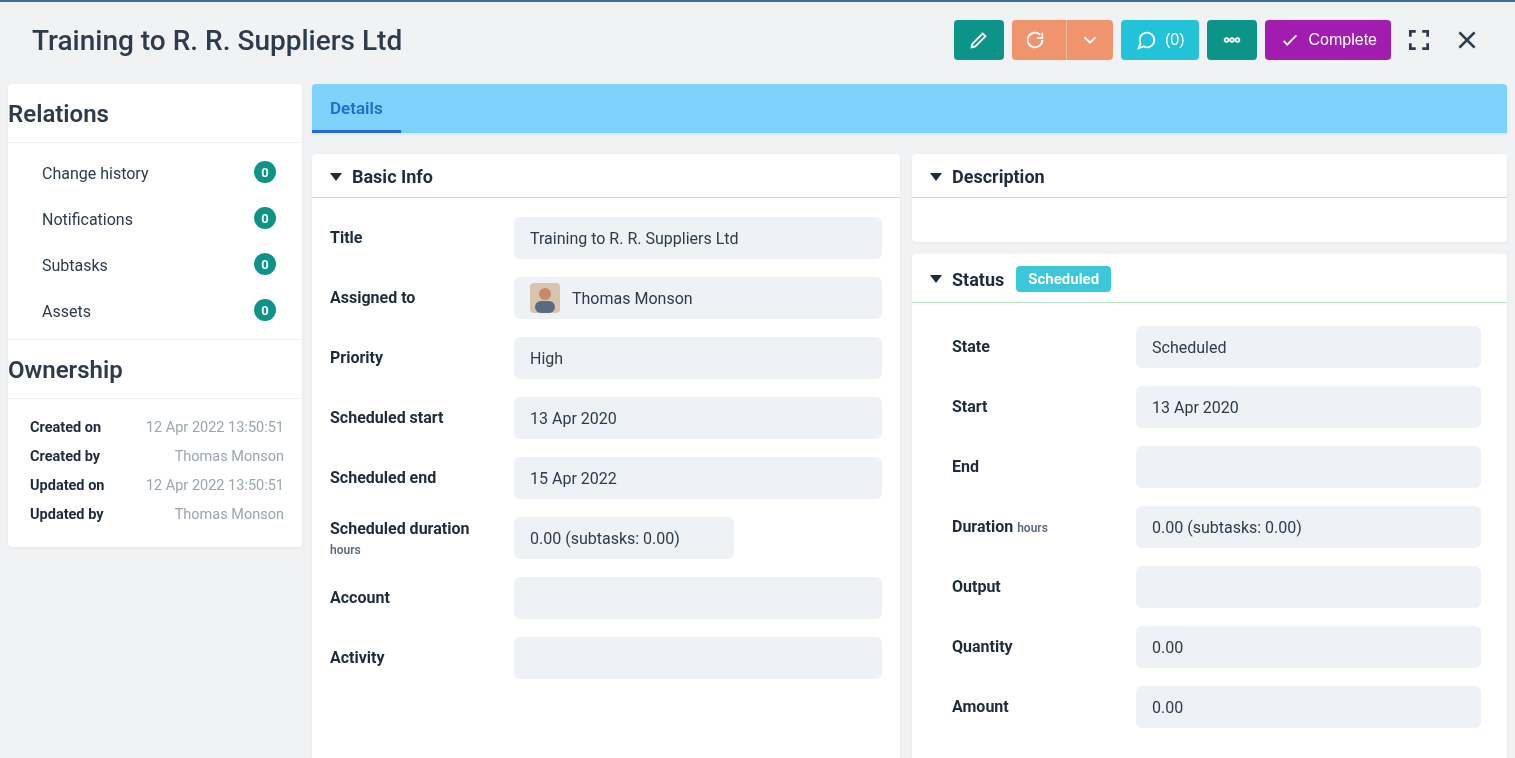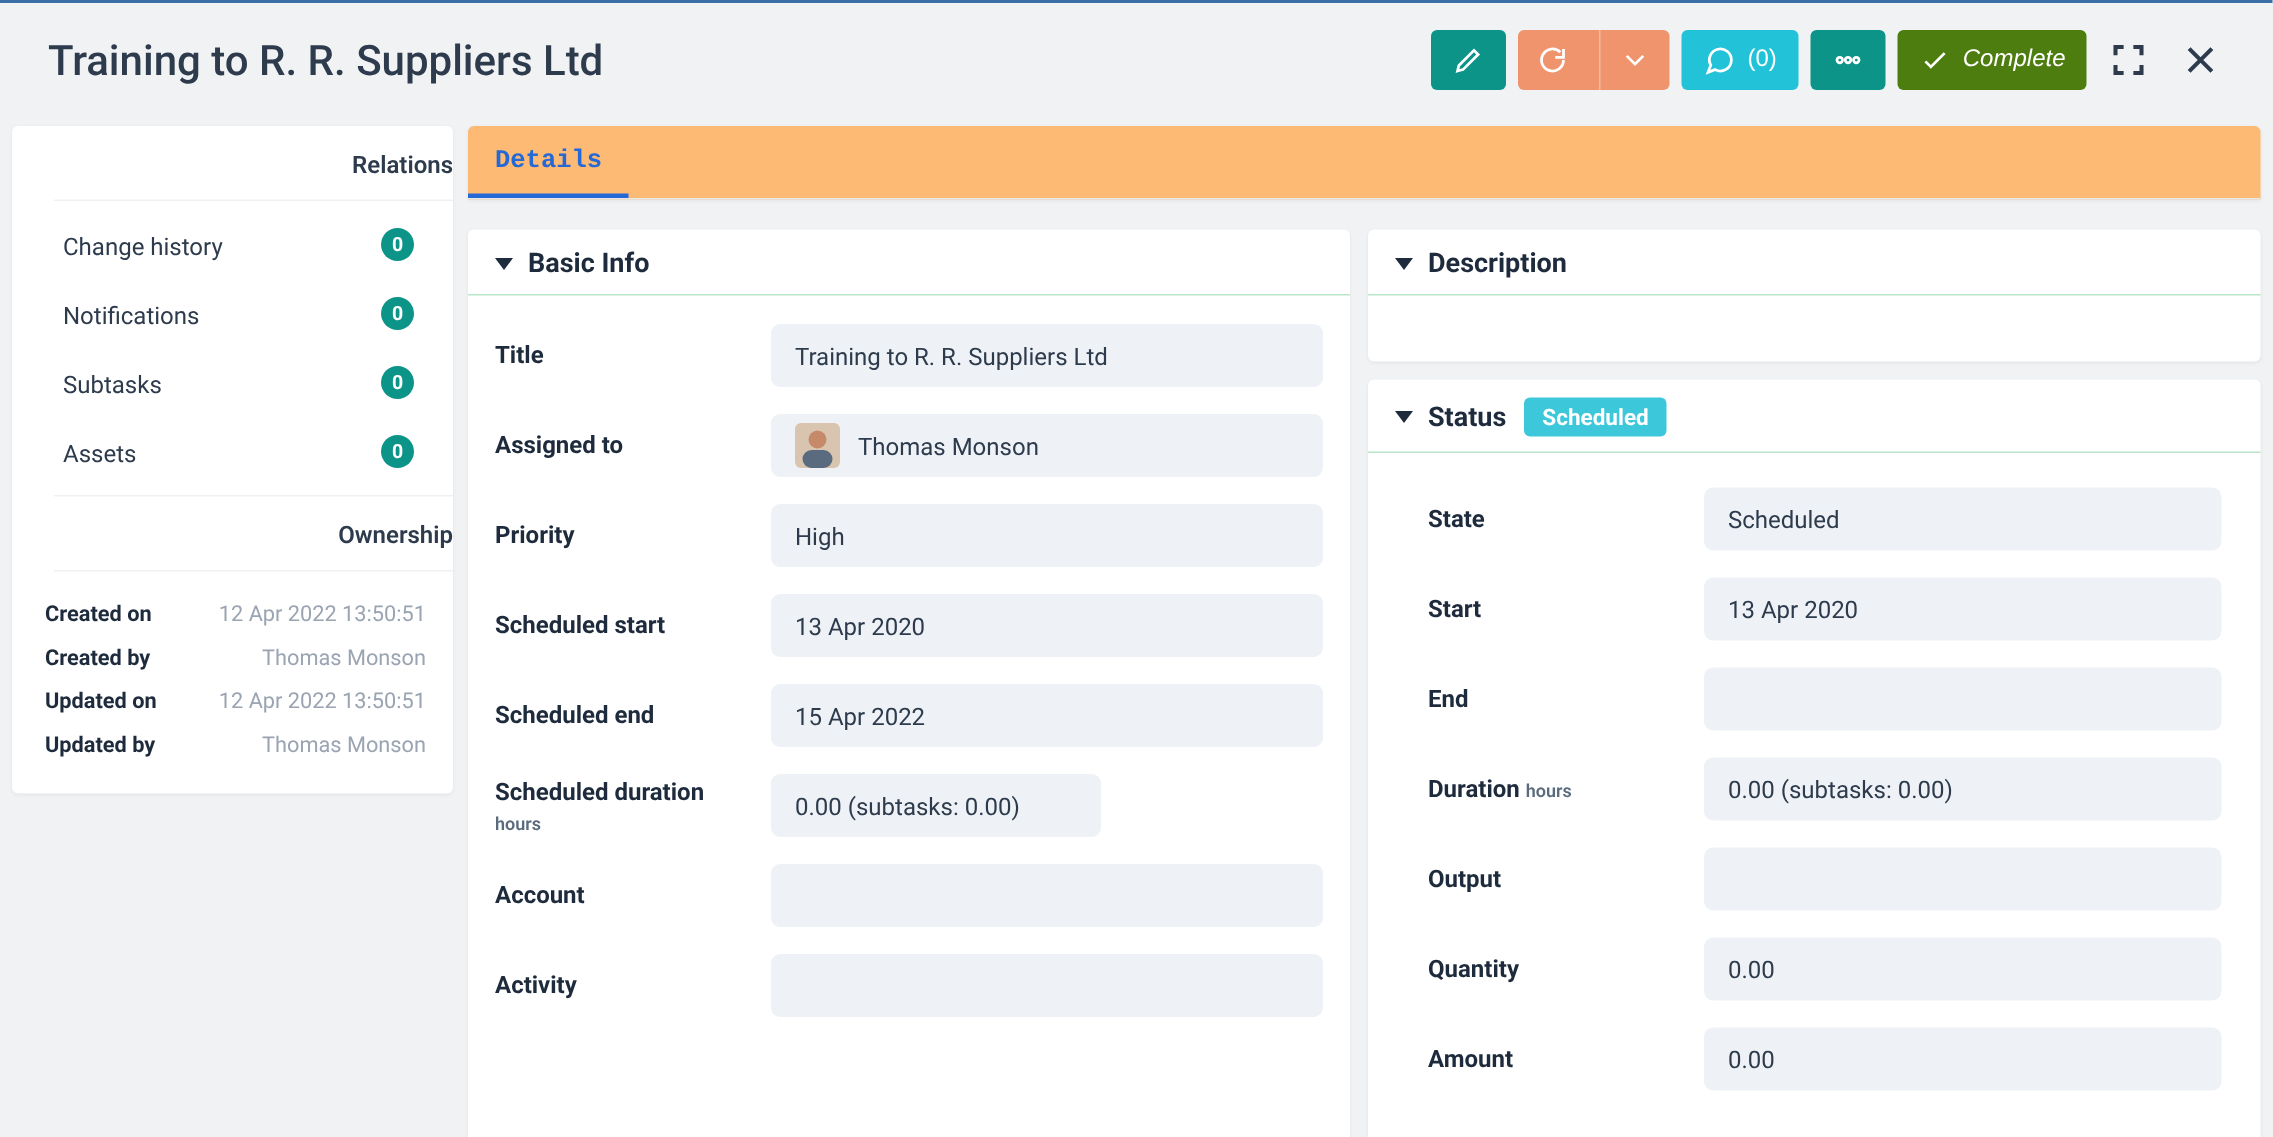--- a/index.html
+++ b/index.html
@@ -42,50 +42,50 @@
     cursor: pointer;
     gap: 8px;
   }
   .btn svg { width: 22px; height: 22px; stroke: #fff; fill: none; stroke-width: 2; }
   .btn-teal   { background: #0d9488; }
   .btn-orange { background: #f0946d; }
   .btn-orange.split { padding: 0; }
   .btn-orange .seg { padding: 0 12px; height: 100%; display:flex; align-items:center; }
   .btn-orange .seg + .seg { border-left: 1px solid rgba(255,255,255,.35); }
   .btn-cyan   { background: #22c3d8; }
-  .btn-green  { background: #4d7c0f; font-style: italic; }
+  .btn-green  { background: #a21caf; }
   .btn-icon   { min-width: 40px; }
   .hdr-plain  { width: 40px; height: 40px; display:flex; align-items:center; justify-content:center; cursor:pointer; }
   .hdr-plain svg { width: 26px; height: 26px; stroke:#2d3b4d; fill:none; stroke-width:2.5; }
 
   
   .layout { display: flex; gap: 10px; padding: 0 8px; align-items: flex-start; }
   .sidebar { width: 294px; flex-shrink: 0; }
   .main    { flex: 1; display: flex; gap: 12px; align-items: flex-start; }
 
   
   .side-panel { background:#fff; border-radius:4px; box-shadow: 0 1px 3px rgba(0,0,0,.06); margin-bottom: 10px; }
-  .side-title { text-align: right; font-size: 16px; font-weight: 600; color:#2d3b4d; padding: 16px 0 14px; border-bottom: 1px solid #eef1f4; margin-left: 28px; }
+  .side-title { text-align: left; font-size: 24px; font-weight: 600; color:#2d3b4d; padding: 16px 0 14px; border-bottom: 1px solid #eef1f4; }
   .rel-list { padding: 6px 0; }
   .rel-item {
     display: flex; align-items: flex-end; justify-content: space-between;
     padding: 12px 26px 12px 34px; font-size: 16px; color:#2d3b4d; cursor: pointer;
   }
   .rel-item .badge {
     background:#0d9488; color:#fff; font-size:13px; font-weight:700;
     min-width:22px; height:22px; border-radius:11px;
     display:inline-flex; align-items:center; justify-content:center; padding:0 6px;
   }
   .own-grid { padding: 14px 18px 18px 22px; }
   .own-row { display:flex; justify-content:space-between; padding: 6px 0; font-size: 14.5px; }
   .own-row .k { font-weight:700; color:#1e2b3c; }
   .own-row .v { color:#9aa4b2; }
 
   
-  .tabs-wrap { background:#fdba74; border-radius:4px 4px 0 0; box-shadow: 0 1px 3px rgba(0,0,0,.06); width: 100%; font-family: Liberation Mono, monospace; }
+  .tabs-wrap { background:#7dd3fc; border-radius:4px 4px 0 0; box-shadow: 0 1px 3px rgba(0,0,0,.06); width: 100%; }
   .tabs { display:flex; border-bottom:1px solid #e5e9ee; }
   .tab { padding: 14px 18px 12px; font-size:17px; font-weight:600; color:#2469d6; cursor:pointer; border-bottom:3px solid #2469d6; }
 
   
   .cards-row { display:flex; gap: 12px; width:100%; margin-top: 8px; }
   .card { flex:1; background:#fff; border-radius:4px; box-shadow: 0 1px 3px rgba(0,0,0,.06); }
   .card-hd {
     display:flex; align-items:center; gap:10px;
     padding: 12px 18px 10px;
     border-bottom: 1px solid #b8e6c9;

